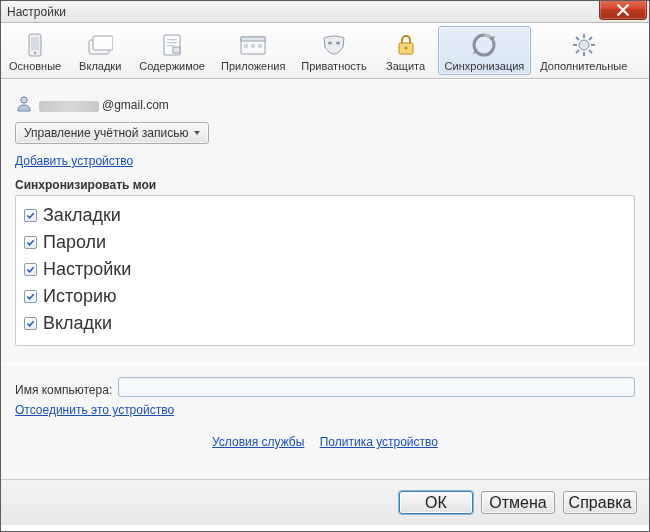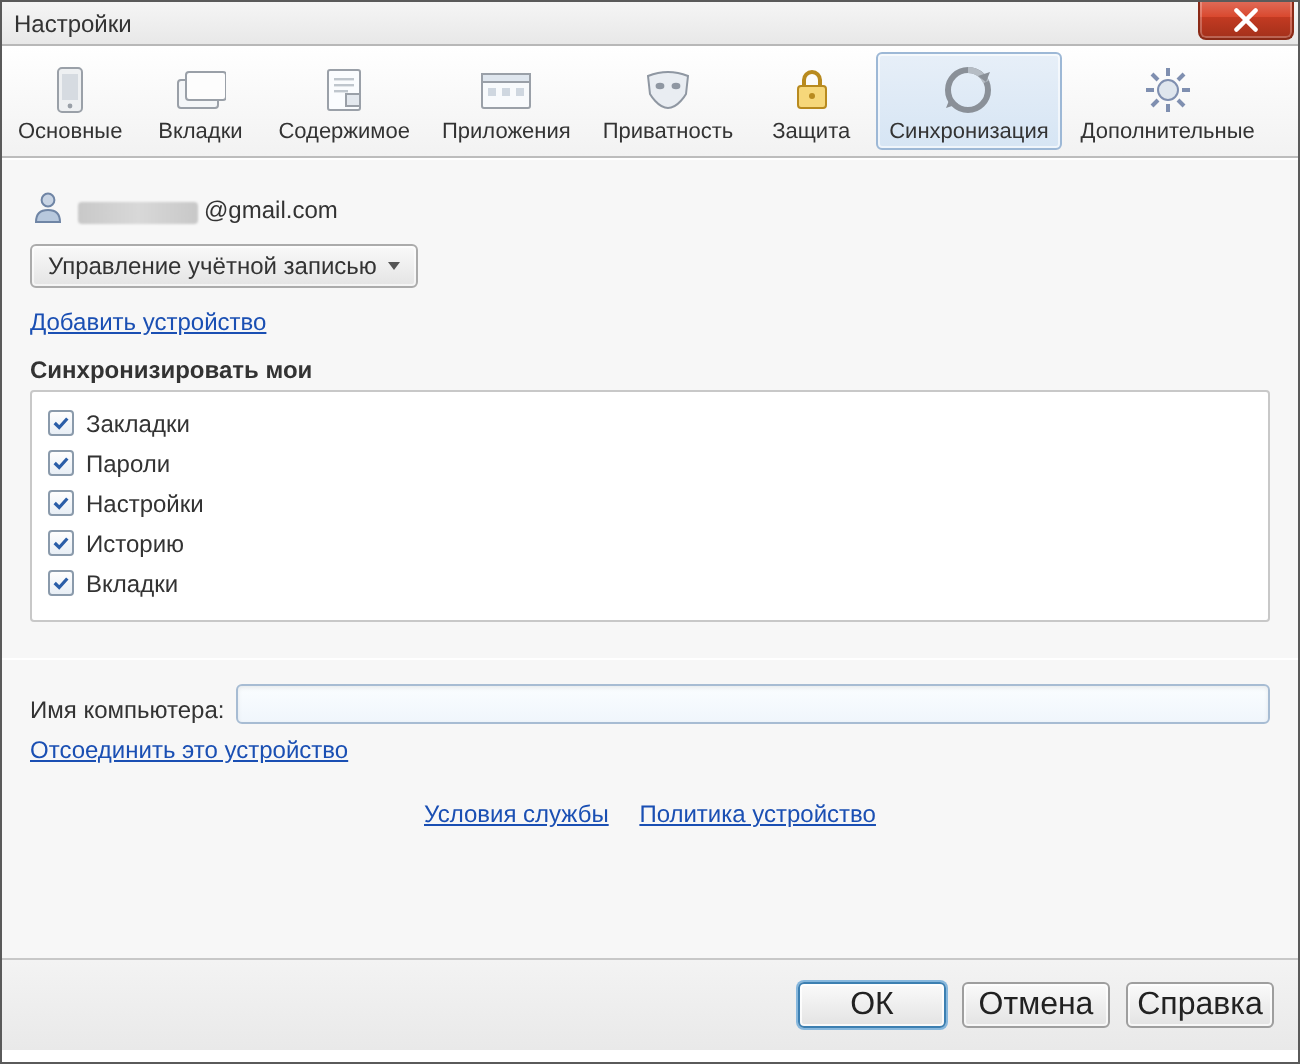--- a/index.html
+++ b/index.html
@@ -105,23 +105,23 @@
   }
   a.link { color: #1a4fb3; text-decoration: underline; cursor: pointer; }
   .section-label { color:#333; margin-top:10px; margin-bottom:3px;font-weight:bold; }
   .group-box {
     border: 1px solid #c8c8c8;
     background: #ffffff;
     padding: 6px 8px 8px 8px;
     border-radius: 2px;
   }
   .chk-row {
-    display: flex; gap: 6px;
+    display: flex; align-items: center; gap: 6px;
     padding: 3px 0;
-    font-size: 12px;
+    font-size: 18px;
     color: #333;
   }
   .chk {
     width: 13px; height: 13px;
     border: 1px solid #8a9aab;
     border-radius: 2px;
     background: linear-gradient(to bottom,#fefefe,#e8eef5);
     display: inline-flex; align-items: center; justify-content: center;
   }
   .chk svg { width:9px; height:9px; }

